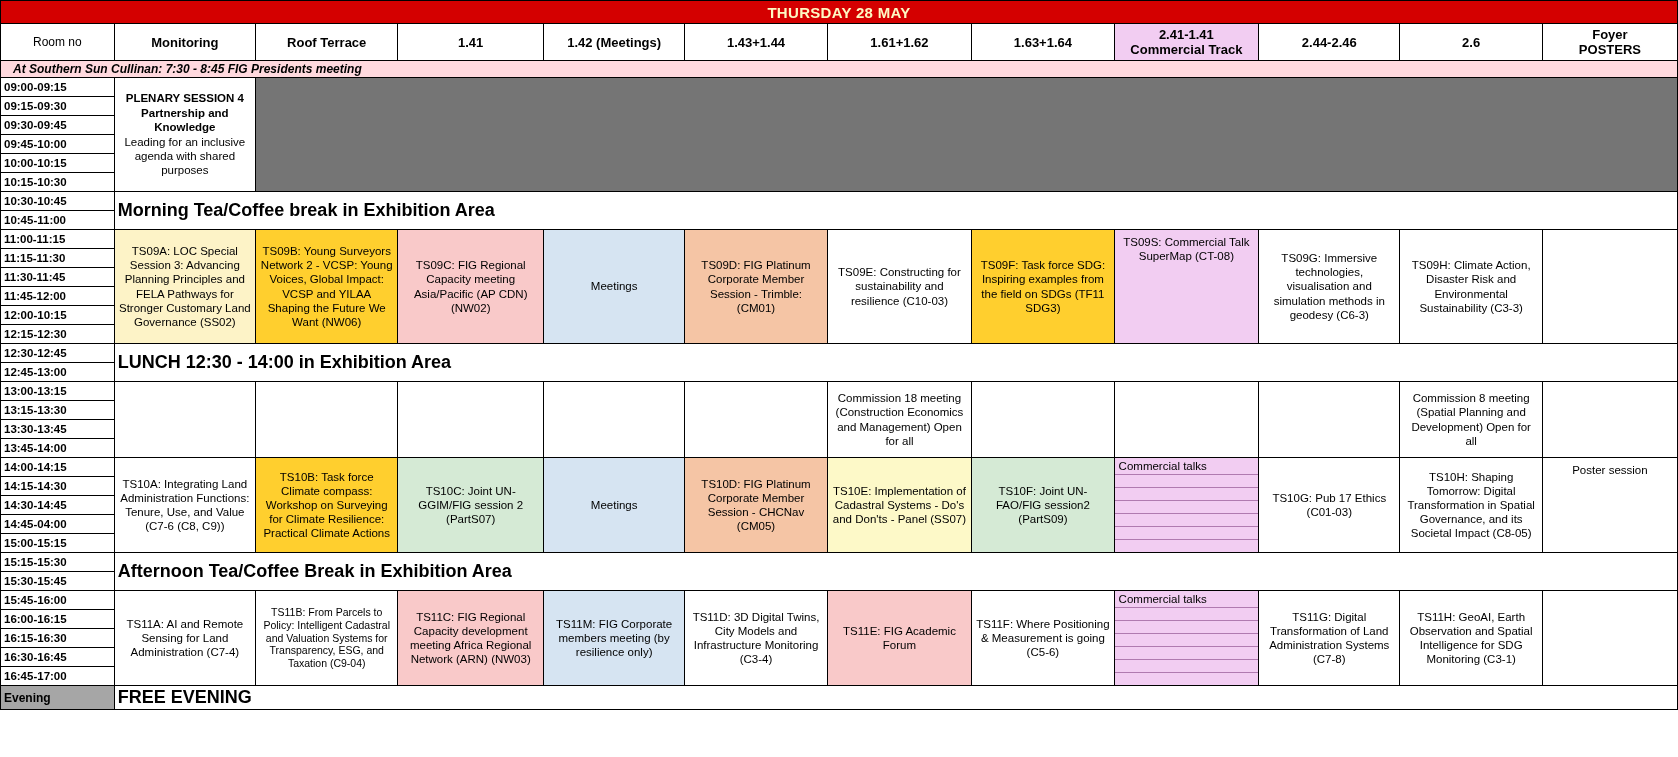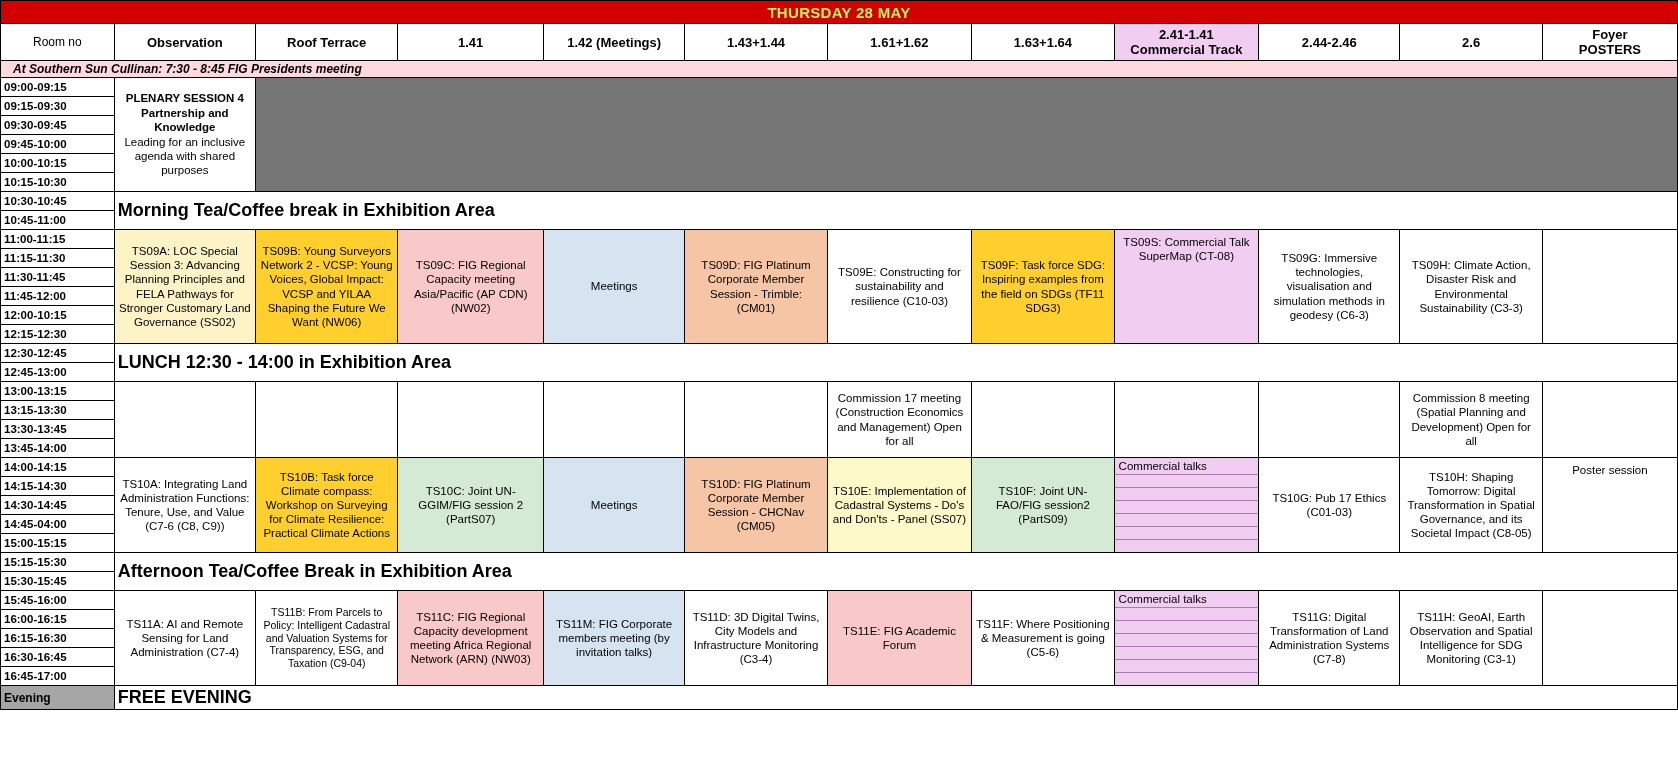--- a/index.html
+++ b/index.html
@@ -1,20 +1,20 @@
 <!DOCTYPE html>
 <html><head>
 <meta charset="utf-8">
 <style>
   html,body{margin:0;padding:0;background:#fff;}
   body{font-family:"Liberation Sans",sans-serif;font-size:11.5px;color:#000;}
   #sheet{width:1678px;height:757px;position:relative;overflow:hidden;}
   table{border-collapse:collapse;table-layout:fixed;width:1678px;}
   td{border:1px solid #000;vertical-align:middle;padding:1px 3px;overflow:hidden;}
-  .banner{background:#d40000;color:#bef264;font-weight:bold;text-align:center;font-size:15px;height:20px;letter-spacing:.3px;}
+  .banner{background:#d40000;color:#fef9c3;font-weight:bold;text-align:center;font-size:15px;height:20px;letter-spacing:.3px;}
   .hdr{font-weight:bold;text-align:center;font-size:13px;height:34px;}
   .hdr-roomno{font-size:12px;text-align:center;font-weight:normal;}
   .hdr-comm{background:#f2cdf2;font-weight:bold;text-align:center;font-size:13px;}
   .pres{font-style:italic;font-weight:bold;background:#ffd9de;font-size:12px;padding-left:12px;}
   .timecell{font-weight:bold;font-size:11.5px;height:16px;padding-left:3px;background:#fff;}
   .band{font-weight:bold;text-align:left;font-size:18px;}
   .evening{font-weight:bold;background:#a6a6a6;font-size:12px;padding-left:3px;}
   .cellpad{text-align:center;line-height:1.22;font-size:11.5px;padding:0 4px;}
   .bold{font-weight:bold;}
   .grey{background:#757575;}
@@ -42,21 +42,21 @@
         <col style="width:127px">
   </colgroup>
 
   <tbody>
         <tr>
     <td class="banner" colspan="12">THURSDAY 28 MAY</td>
   </tr>
 
   <tr>
     <td class="hdr hdr-roomno">Room no</td>
-    <td class="hdr">Observation</td>
+    <td class="hdr">Monitoring</td>
     <td class="hdr">Roof Terrace</td>
     <td class="hdr">1.41</td>
     <td class="hdr">1.42 (Meetings)</td>
     <td class="hdr">1.43+1.44</td>
     <td class="hdr">1.61+1.62</td>
     <td class="hdr">1.63+1.64</td>
     <td class="hdr-comm">
       <div>2.41-1.41</div>
       <div>Commercial Track</div>
     </td>
@@ -143,21 +143,21 @@
           <td class="timecell">12:45-13:00</td>
         </tr>
 
   <tr>
     <td class="timecell">13:00-13:15</td>
     <td rowspan="4"></td>
     <td rowspan="4"></td>
     <td rowspan="4"></td>
     <td rowspan="4"></td>
     <td rowspan="4"></td>
-    <td class="cellpad" rowspan="4">Commission 17 meeting (Construction Economics and Management) Open for all</td>
+    <td class="cellpad" rowspan="4">Commission 18 meeting (Construction Economics and Management) Open for all</td>
     <td rowspan="4"></td>
     <td rowspan="4"></td>
     <td rowspan="4"></td>
     <td class="cellpad" rowspan="4">Commission 8 meeting (Spatial Planning and Development) Open for all</td>
     <td rowspan="4"></td>
   </tr>
   <tr>
           <td class="timecell">13:15-13:30</td>
         </tr>
   <tr>
@@ -207,21 +207,21 @@
   </tr>
   <tr>
           <td class="timecell">15:30-15:45</td>
         </tr>
 
   <tr>
     <td class="timecell">15:45-16:00</td>
     <td class="cellpad" rowspan="5">TS11A: AI and Remote Sensing for Land Administration (C7-4)</td>
     <td class="cellpad" rowspan="5" style="font-size:10.5px">TS11B: From Parcels to Policy: Intelligent Cadastral and Valuation Systems for Transparency, ESG, and Taxation (C9-04)</td>
     <td class="cellpad" rowspan="5" style="background:#f9c9c9">TS11C: FIG Regional Capacity development meeting Africa Regional Network (ARN) (NW03)</td>
-    <td class="cellpad" rowspan="5" style="background:#d6e4f2">TS11M: FIG Corporate members meeting (by invitation talks)</td>
+    <td class="cellpad" rowspan="5" style="background:#d6e4f2">TS11M: FIG Corporate members meeting (by resilience only)</td>
     <td class="cellpad" rowspan="5">TS11D: 3D Digital Twins, City Models and Infrastructure Monitoring (C3-4)</td>
     <td class="cellpad" rowspan="5" style="background:#f9c9c9">TS11E: FIG Academic Forum</td>
     <td class="cellpad" rowspan="5">TS11F: Where Positioning &amp; Measurement is going (C5-6)</td>
     <td class="stripes" rowspan="5" style="background:#f2cdf2;vertical-align:top">
       <div style="padding:2px 4px;border-bottom:1px solid #b07ab0;height:auto">Commercial talks</div>
       <div></div>
             <div></div>
             <div></div>
             <div></div>
             <div></div>

